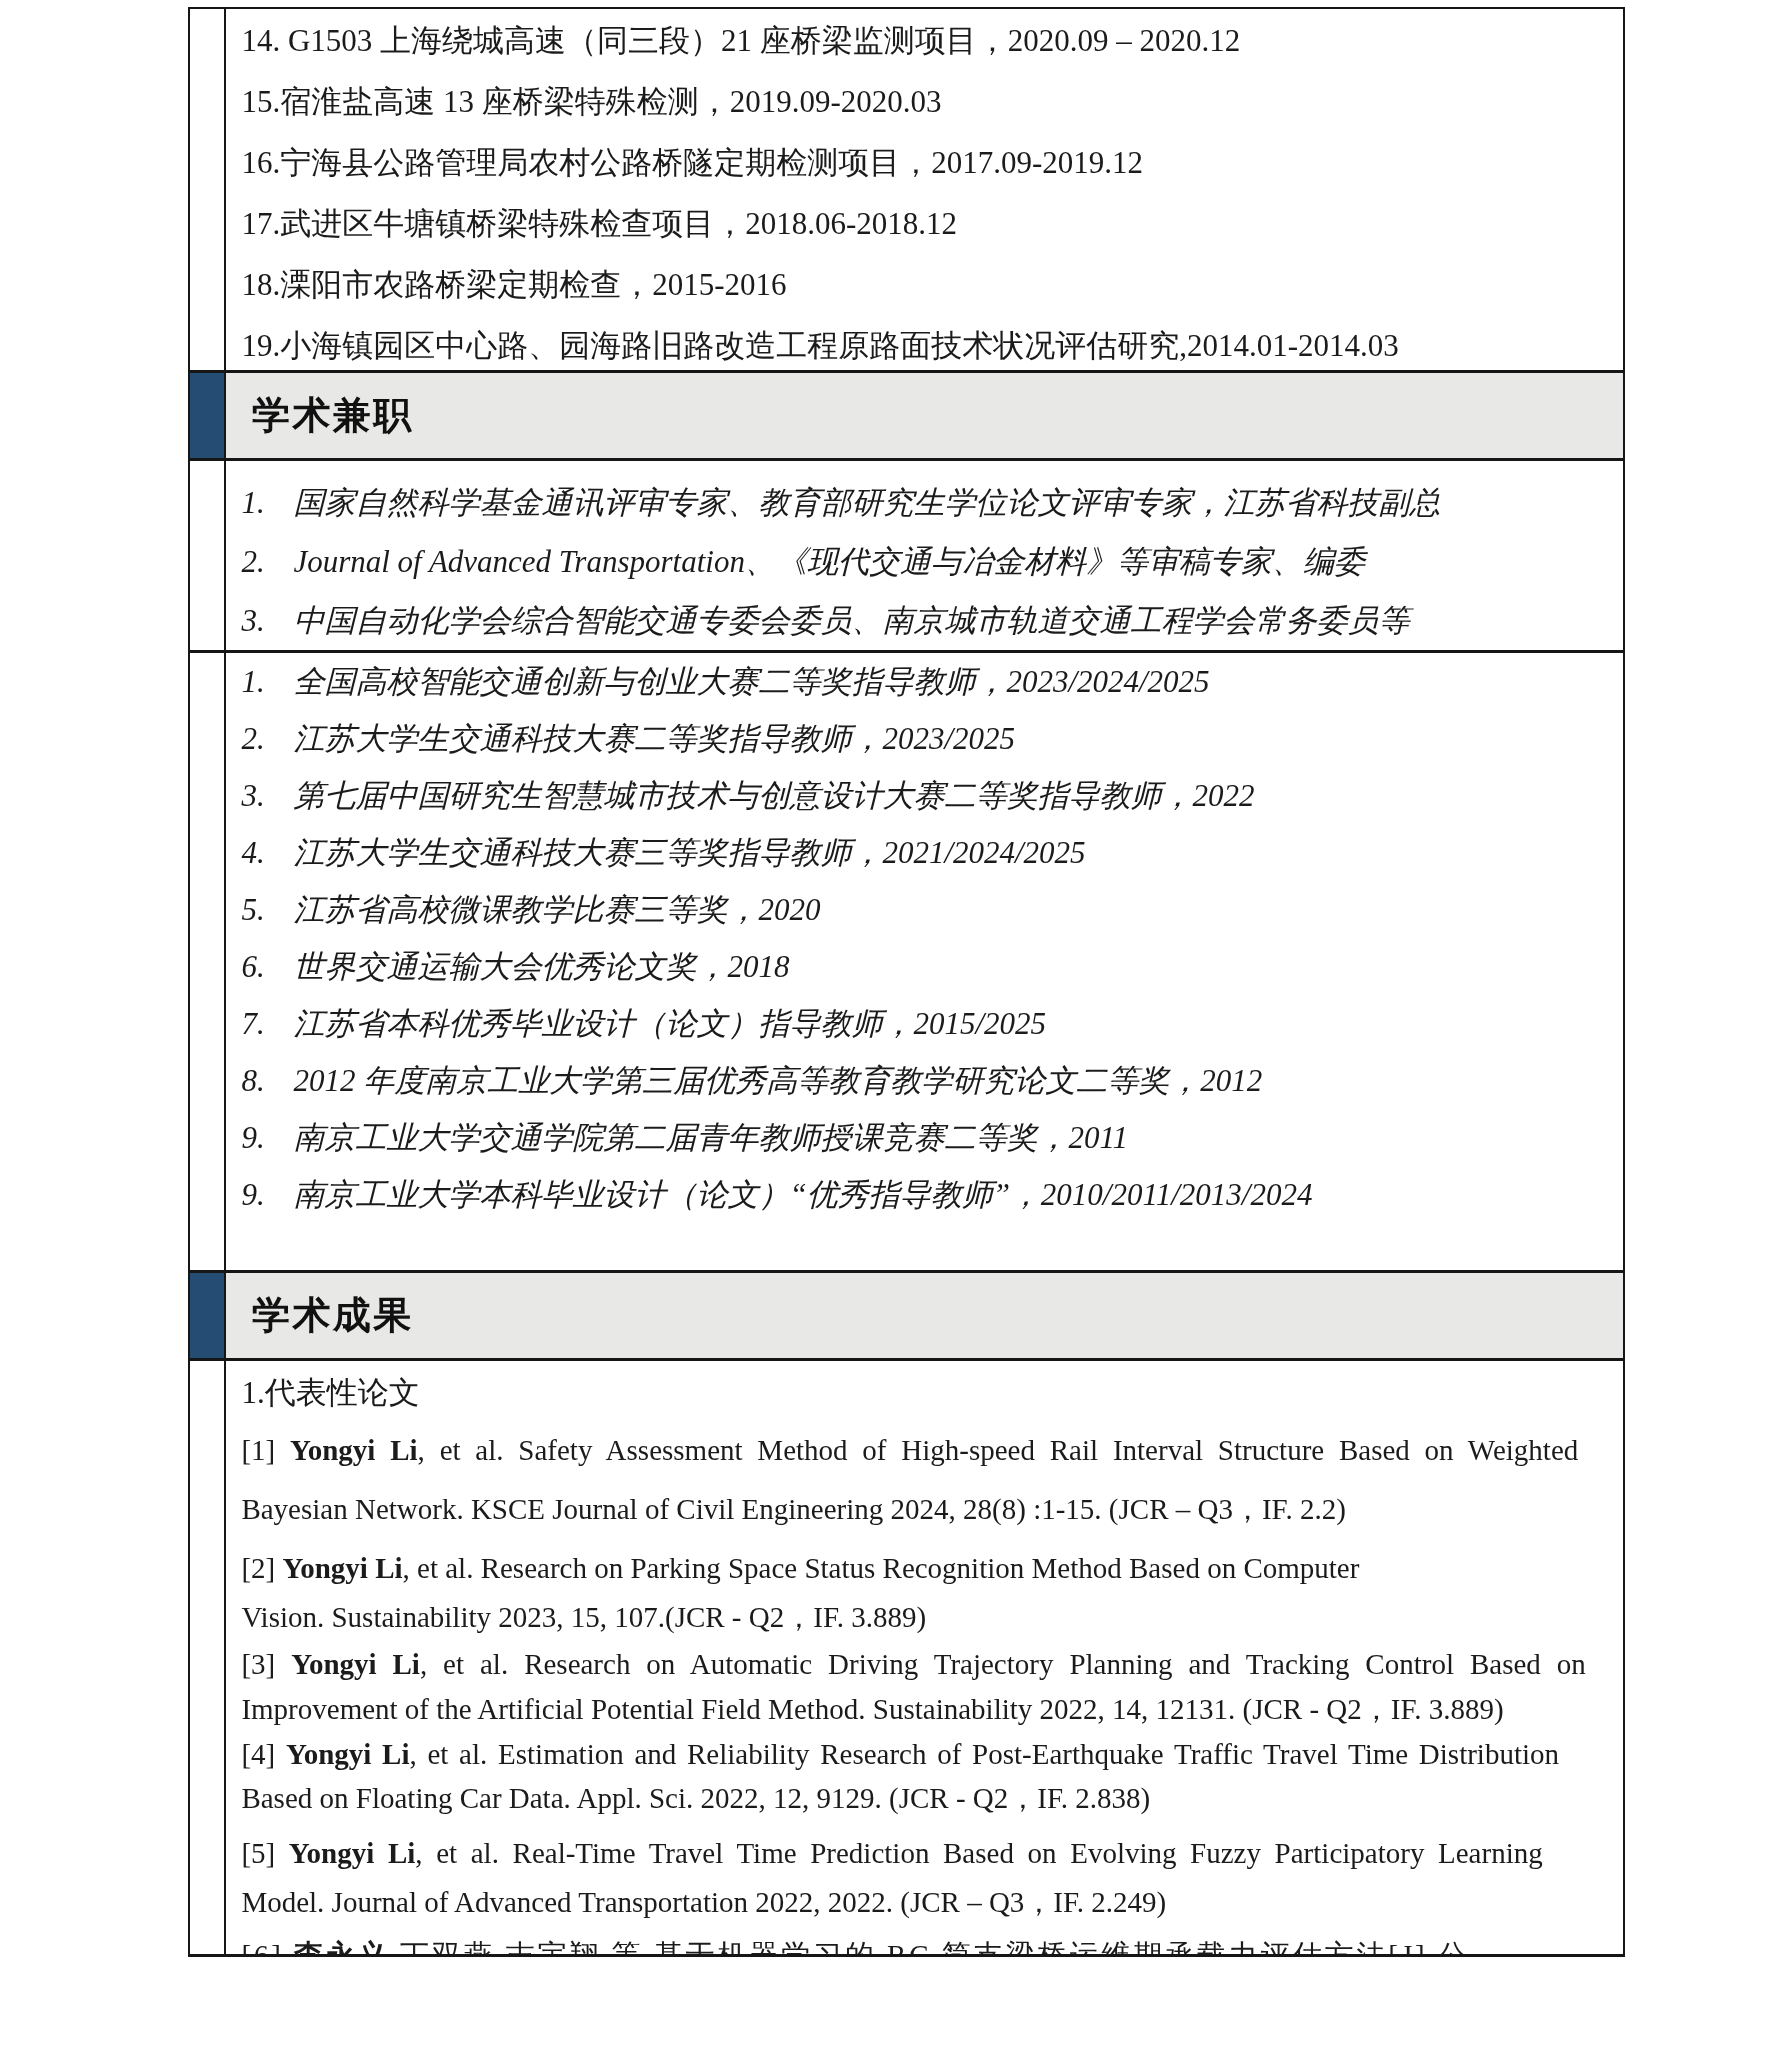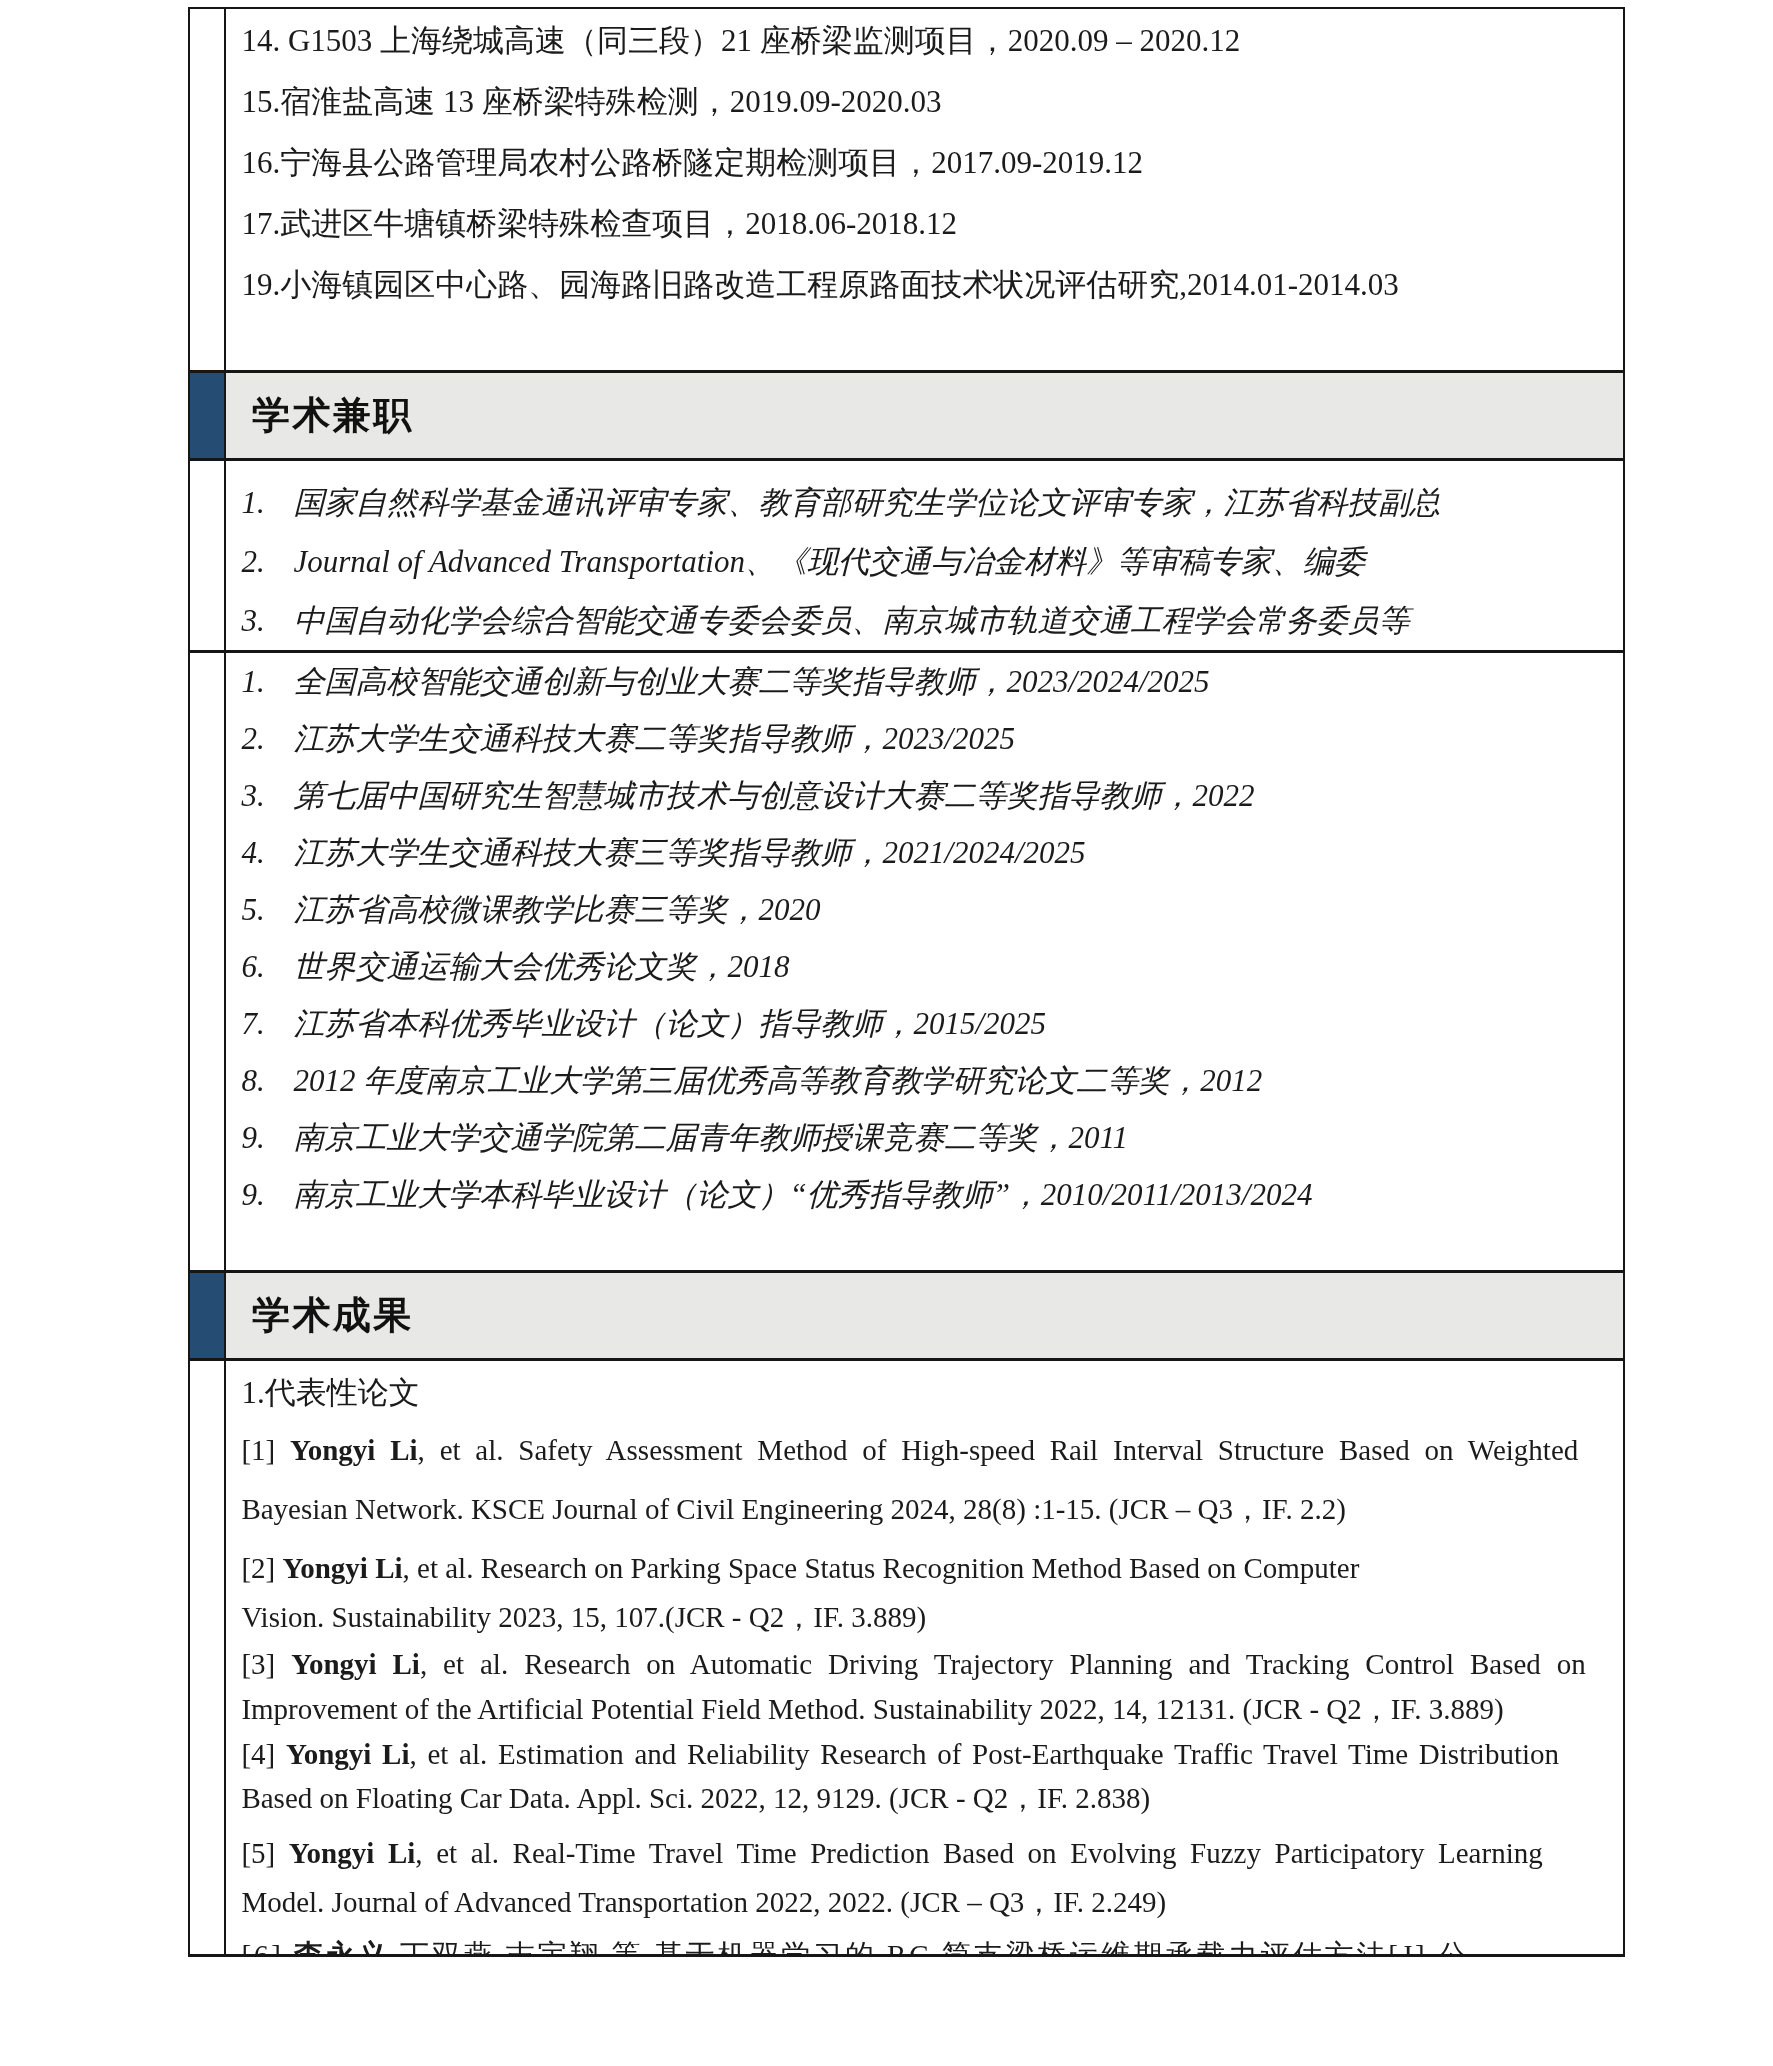--- a/index.html
+++ b/index.html
@@ -94,20 +94,21 @@
       <div class="cell">
         <div class="projects-list" id="projects-list">
   <div class="plain-item">14. G1503 上海绕城高速（同三段）21 座桥梁监测项目，2020.09 – 2020.12</div>
 
   <div class="plain-item">15.宿淮盐高速 13 座桥梁特殊检测，2019.09-2020.03</div>
 
   <div class="plain-item">16.宁海县公路管理局农村公路桥隧定期检测项目，2017.09-2019.12</div>
 
   <div class="plain-item">17.武进区牛塘镇桥梁特殊检查项目，2018.06-2018.12</div>
 
+  <div class="plain-item">18.溧阳市农路桥梁定期检查，2015-2016</div>
 
   <div class="plain-item">19.小海镇园区中心路、园海路旧路改造工程原路面技术状况评估研究,2014.01-2014.03</div>
 </div>
       </div>
     </section>
 
     <section class="row header-row row-service-hd">
       <div class="gutter"></div>
       <div class="cell">
         <h2 class="section-title">学术兼职</h2>

